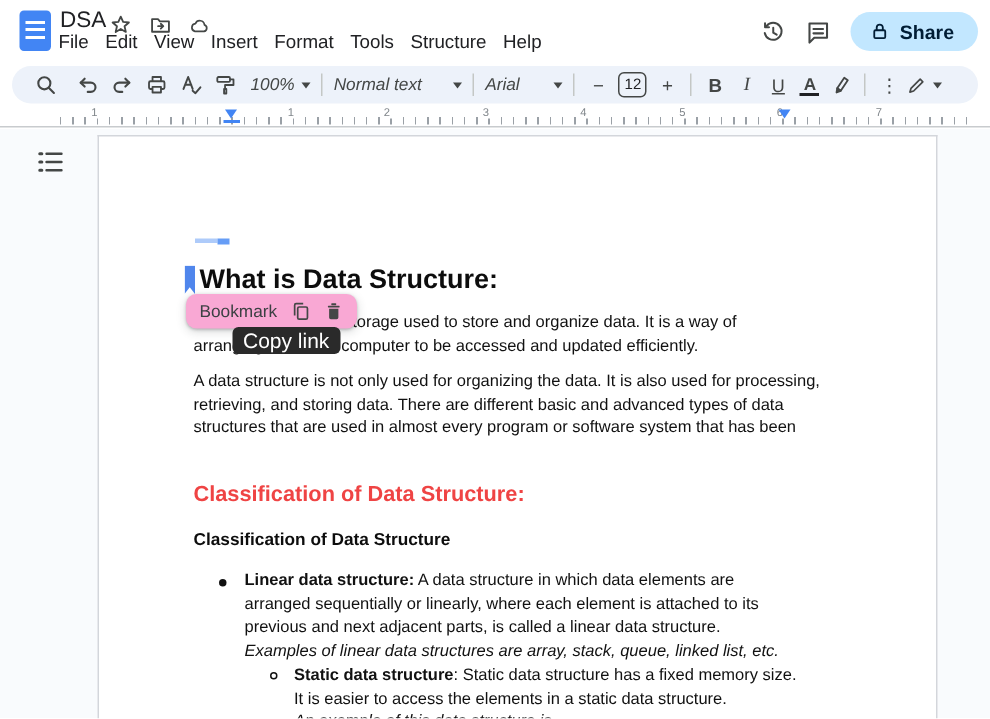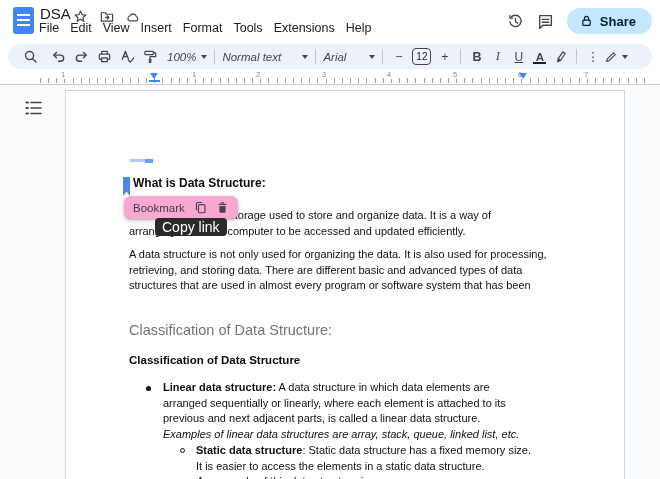--- a/index.html
+++ b/index.html
@@ -57,22 +57,22 @@
     border-right:4.5px solid transparent; border-top:6px solid #4285f4; top:3px; cursor:pointer; }
   .ind-bar { position:absolute; width:11px; height:2.5px; background:#4285f4; top:9.5px; cursor:pointer; }
 
   
   .canvas { position:absolute; left:0; top:86px; width:660px; height:393px; background:#f9fbfd; }
   .outline-btn { position:absolute; left:24px; top:99px; width:20px; height:18px; cursor:pointer; }
   .page { position:absolute; left:65px; top:90px; width:560px; height:395px; background:#fff;
     border:1px solid #d3d6db; border-bottom:none; }
 
   .doc-text { position:absolute; white-space:nowrap; color:#111; font-size:11px; }
-  .h1 { position:absolute; left:133px; top:176px; font-size:12px; font-weight:bold; color:#0d0d0d; white-space:nowrap; }
-  .h2 { position:absolute; left:129px; top:322px; font-size:14.5px; font-weight:normal; color:#737373; white-space:nowrap; }
+  .h1 { position:absolute; left:133px; top:176px; font-size:18px; font-weight:bold; color:#0d0d0d; white-space:nowrap; }
+  .h2 { position:absolute; left:129px; top:322px; font-size:14.5px; font-weight:bold; color:#ef4444; white-space:nowrap; }
   .h3 { position:absolute; left:129px; top:354px; font-size:11.5px; font-weight:bold; color:#0d0d0d; white-space:nowrap; }
   .it { font-style:italic; }
   .bullet-dot { position:absolute; left:146px; top:386px; width:5px; height:5px; border-radius:50%; background:#111; }
   .bullet-circle { position:absolute; left:180px; top:448px; width:5px; height:5px; border-radius:50%;
     border:1px solid #111; background:#fff; }
 
   .bm-dash1 { position:absolute; left:130px; top:159px; width:15px; height:3px; background:#aecbfa; }
   .bm-dash2 { position:absolute; left:145px; top:159px; width:8px; height:4px; background:#669df6; }
   .bm-flag { position:absolute; left:123px; top:177px; width:7px; height:19px; background:#5086ec;
     clip-path:polygon(0 0,100% 0,100% 100%,50% 76%,0 100%); }
@@ -113,21 +113,21 @@
       </span>
   </div>
 
   <div class="menubar">
     <span>File</span>
     <span>Edit</span>
     <span>View</span>
     <span>Insert</span>
     <span>Format</span>
     <span>Tools</span>
-    <span>Extensions</span>
+    <span>Structure</span>
     <span>Help</span>
   </div>
 
   <div class="hdr-right">
     <span class="tbtn">
       <svg width="19" height="19" viewBox="0 0 18 18" fill="none" stroke="#444746" stroke-width="1.4" stroke-linecap="round">
         <path d="M4.2 4.6 a6 6 0 1 1 -1.2 4.9"></path>
         <path d="M3.2 2.6 L3.2 5.4 L6 5.4" stroke-linejoin="round"></path>
         <path d="M9 5.8 V9.3 L11.4 10.7"></path>
       </svg>

